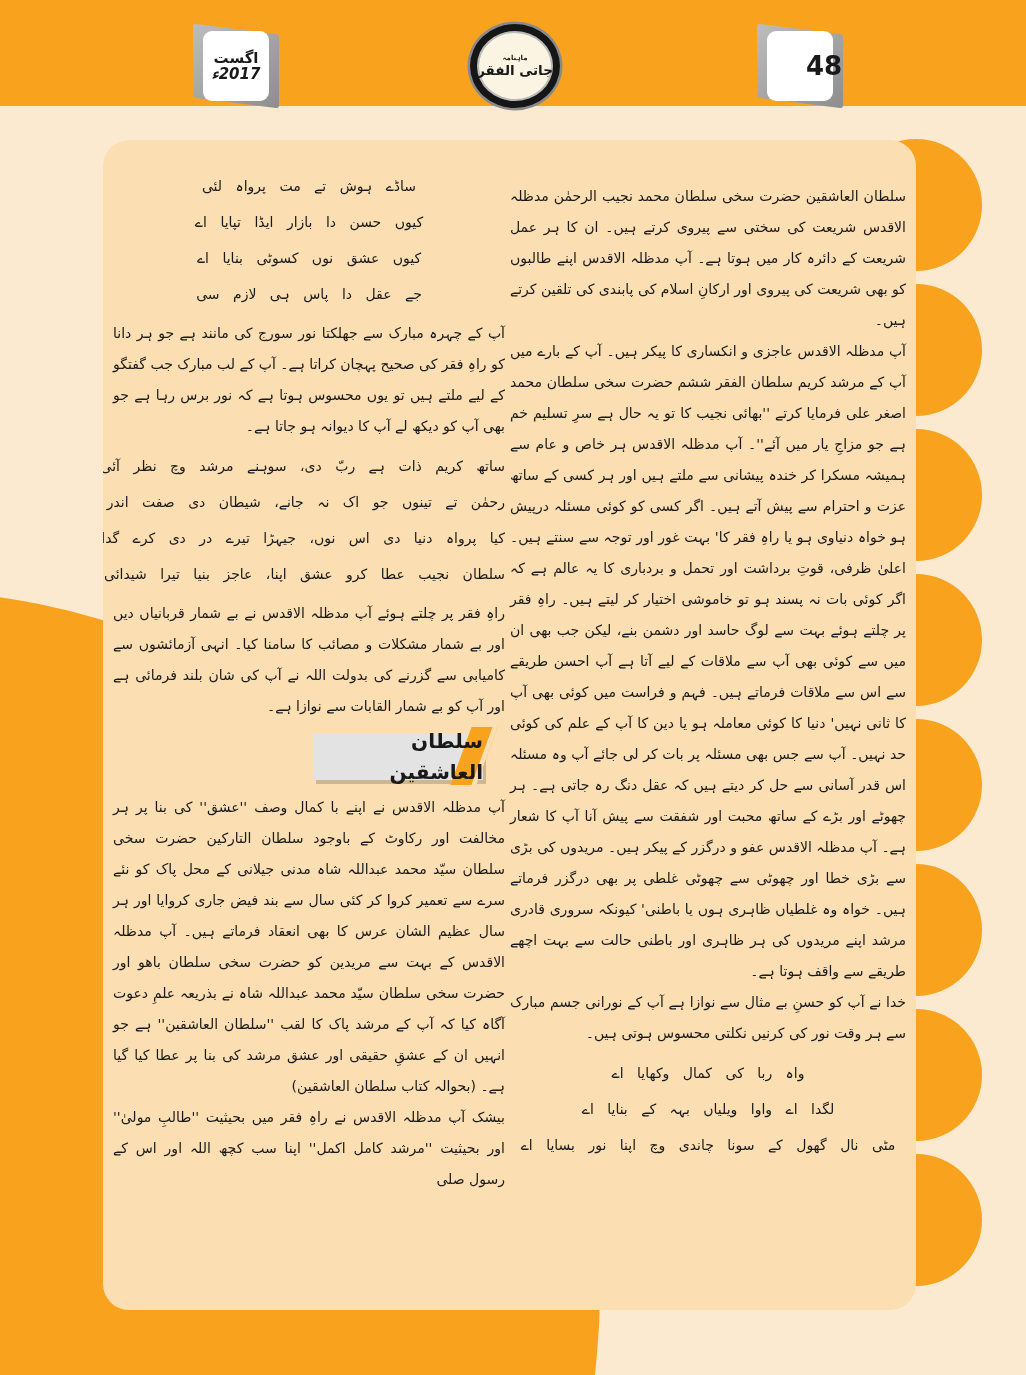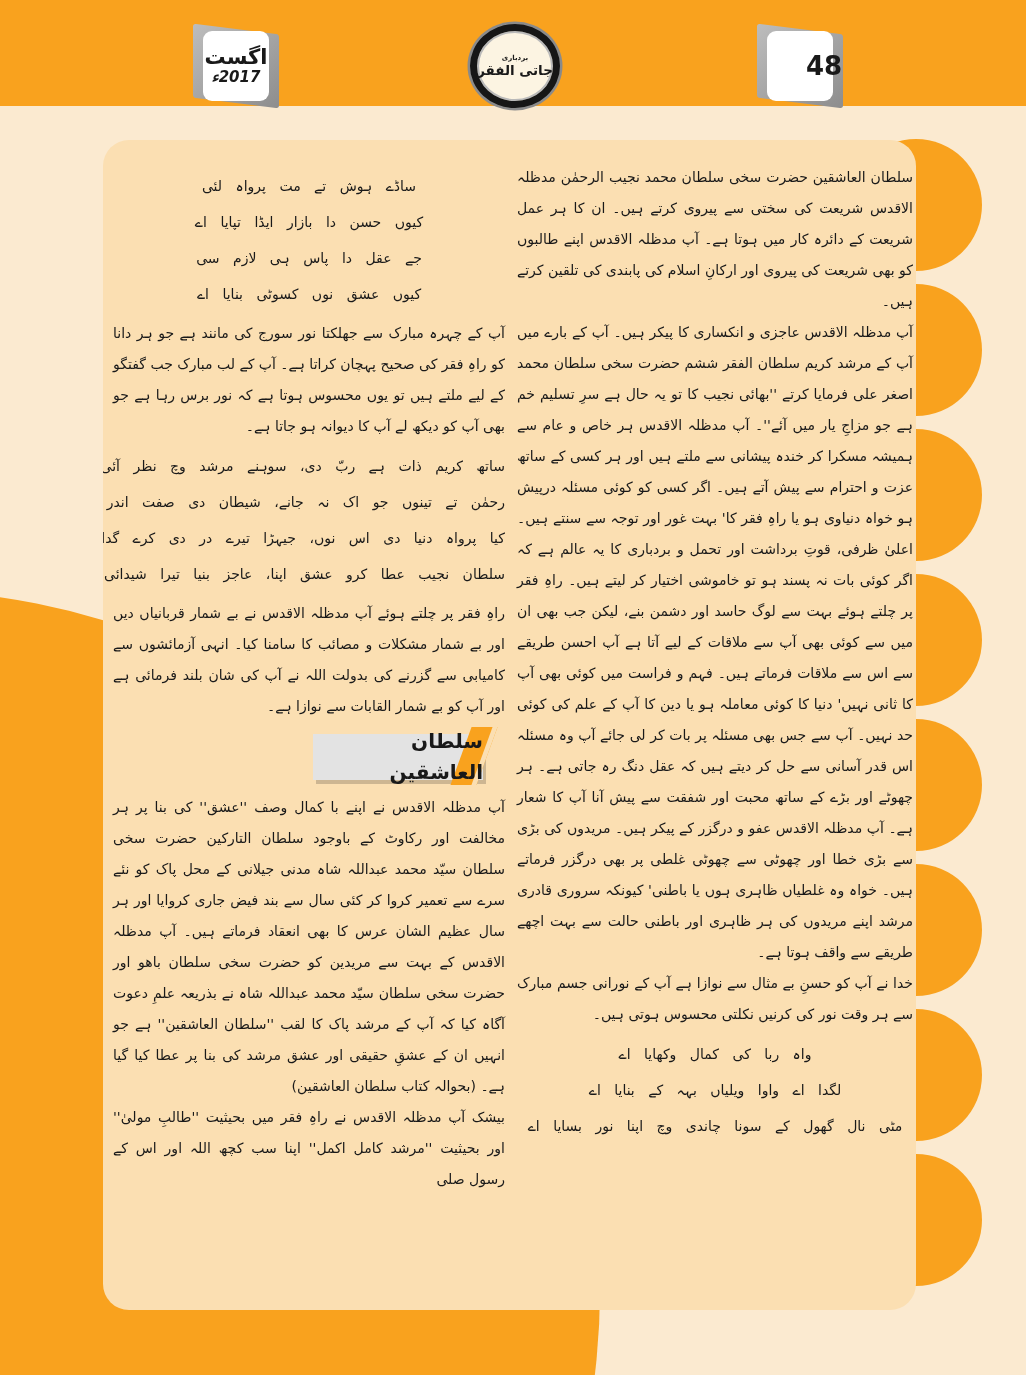--- a/index.html
+++ b/index.html
@@ -27,38 +27,38 @@
   .scallop{position:absolute;left:850px;width:132px;height:132px;border-radius:50%;background:var(--orange);z-index:1;}
 
   
   .ribbon{position:absolute;top:28px;width:96px;height:76px;z-index:3;}
   .date-ribbon{left:188px;}
   .page-ribbon{left:752px;}
   .ribbon .fold{position:absolute;left:5px;right:5px;top:1px;bottom:1px;
     background:linear-gradient(135deg,#bdbdbd,#8d8d8d);transform:skewY(7deg);border-radius:3px;}
   .ribbon .card{position:absolute;left:15px;right:15px;top:3px;bottom:3px;background:#ffffff;
     border-radius:9px;display:flex;flex-direction:column;align-items:center;justify-content:center;line-height:1.1;}
-  .date-month{font-size:21px;font-weight:bold;}
+  .date-month{font-size:15px;font-weight:bold;}
   .date-year{font-size:15px;font-weight:800;font-style:italic;}
   .page-number{font-size:26px;font-weight:800;margin-left:48px;}
 
   
   .logo{position:absolute;left:470px;top:24px;width:90px;height:84px;z-index:3;
     background:#FCF4E2;border:7px solid #161616;border-radius:50%;
     box-shadow:0 0 0 2.5px #8a8a8a, inset 0 0 0 2px #b9b9b9;
     display:flex;flex-direction:column;align-items:center;justify-content:center;text-align:center;}
   .logo-sub{font-size:7px;font-weight:bold;}
   .logo-title{font-size:13.5px;font-weight:800;white-space:nowrap;}
 
   
   .panel{position:absolute;left:103px;top:140px;width:813px;height:1170px;
     background:var(--panel);border-radius:26px;overflow:hidden;z-index:2;}
   .col{position:absolute;top:22px;direction:rtl;text-align:justify;
     font-size:14px;line-height:31px;color:var(--ink);}
-  .col-right{right:3px;width:396px;}
+  .col-right{right:10px;width:396px;margin-top:19px;}
   .col-left{left:10px;width:392px;}
   .col p{margin:0;}
   .verse{text-align:center;margin:6px 0;}
   .verse-line{line-height:30px;padding:3px 0;word-spacing:9px;white-space:nowrap;}
 
   
   .heading-badge{position:relative;width:170px;height:46px;background:var(--badge-gray);
     margin:12px 22px 12px auto;display:flex;align-items:center;justify-content:center;
     box-shadow:3px 4px 0 rgba(0,0,0,0.18);overflow:visible;}
   .heading-badge .slash{position:absolute;right:-4px;top:-7px;height:58px;width:26px;
@@ -83,21 +83,21 @@
 
   <div class="ribbon date-ribbon">
     <div class="fold"></div>
     <div class="card">
       <span class="date-month">اگست</span>
       <span class="date-year">2017ء</span>
     </div>
   </div>
 
   <div class="logo">
-    <span class="logo-sub">بردباری</span>
+    <span class="logo-sub">ماہنامہ</span>
     <span class="logo-title">جاتی الفقر</span>
   </div>
 
   <div class="ribbon page-ribbon">
     <div class="fold"></div>
     <div class="card">
       <span class="page-number">48</span>
     </div>
   </div>
 
@@ -111,22 +111,22 @@
         <div class="verse-line">واہ ربا کی کمال وکھایا اے</div>
         <div class="verse-line">لگدا اے واوا ویلیاں بہہ کے بنایا اے</div>
         <div class="verse-line">مٹی نال گھول کے سونا چاندی وچ اپنا نور بسایا اے</div>
       </div>
     </div>
 
     <div class="col col-left">
       <div class="verse">
         <div class="verse-line">ساڈے ہوش تے مت پرواہ لئی</div>
         <div class="verse-line">کیوں حسن دا بازار ایڈا تپایا اے</div>
+        <div class="verse-line">کیوں عشق نوں کسوٹی بنایا اے</div>
         <div class="verse-line">جے عقل دا پاس ہی لازم سی</div>
-        <div class="verse-line">کیوں عشق نوں کسوٹی بنایا اے</div>
       </div>
       <p>آپ کے چہرہ مبارک سے جھلکتا نور سورج کی مانند ہے جو ہر دانا کو راہِ فقر کی صحیح پہچان کراتا ہے۔ آپ کے لب مبارک جب گفتگو کے لیے ملتے ہیں تو یوں محسوس ہوتا ہے کہ نور برس رہا ہے جو بھی آپ کو دیکھ لے آپ کا دیوانہ ہو جاتا ہے۔</p>
       <div class="verse">
         <div class="verse-line">ساتھ کریم ذات ہے ربّ دی، سوہنے مرشد وچ نظر آئی</div>
         <div class="verse-line">رحمٰن تے تینوں جو اک نہ جانے، شیطان دی صفت اندر سمائی</div>
         <div class="verse-line">کیا پرواہ دنیا دی اس نوں، جیہڑا تیرے در دی کرے گدائی</div>
         <div class="verse-line">سلطان نجیب عطا کرو عشق اپنا، عاجز بنیا تیرا شیدائی</div>
       </div>
       <p>راہِ فقر پر چلتے ہوئے آپ مدظلہ الاقدس نے بے شمار قربانیاں دیں اور بے شمار مشکلات و مصائب کا سامنا کیا۔ انہی آزمائشوں سے کامیابی سے گزرنے کی بدولت اللہ نے آپ کی شان بلند فرمائی ہے اور آپ کو بے شمار القابات سے نوازا ہے۔</p>
 

